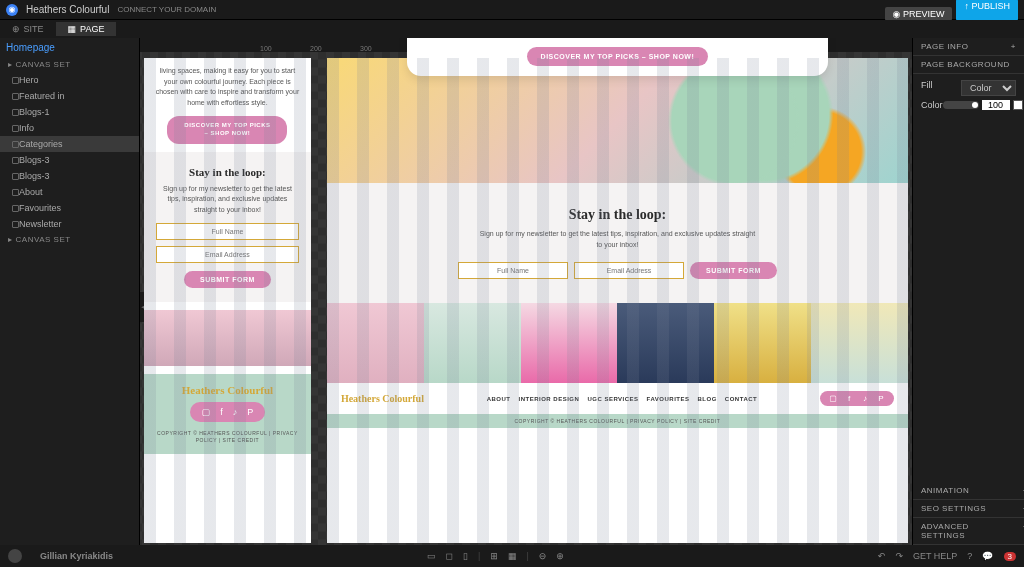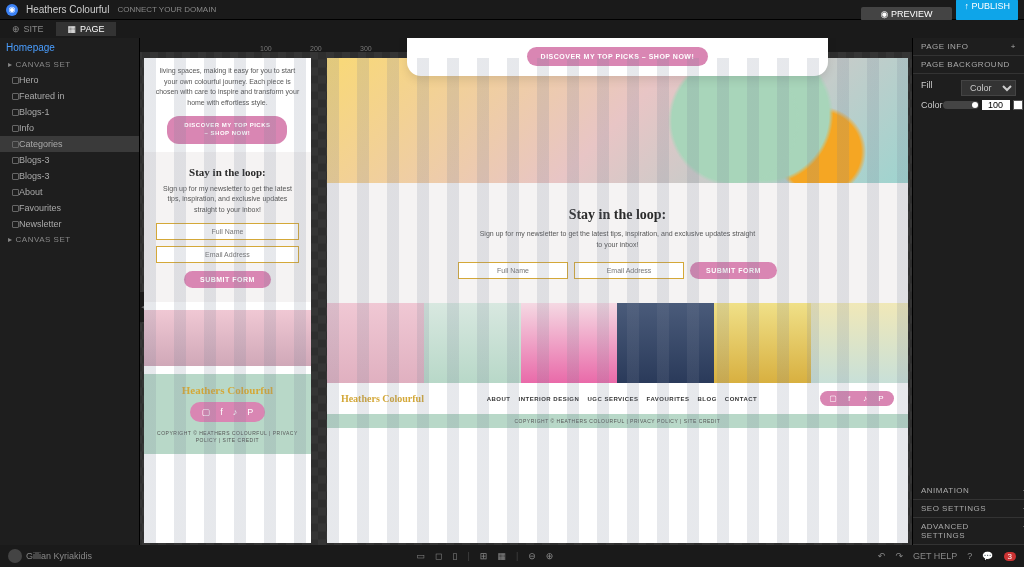--- a/index.html
+++ b/index.html
@@ -2,21 +2,21 @@
 <html><head>
 <meta charset="utf-8">
 <style>
 * { margin: 0; padding: 0; box-sizing: border-box; font-family: -apple-system, BlinkMacSystemFont, "Segoe UI", Arial, sans-serif; }
 body { background: #2a2a2a; color: #ccc; font-size: 11px; overflow: hidden; }
 .app { display: flex; flex-direction: column; height: 567px; width: 1024px; }
 .topbar { height: 20px; background: #1a1a1a; display: flex; align-items: center; justify-content: space-between; padding: 0 6px; font-size: 10px; border-bottom: 1px solid #000; }
 .topbar-left { display: flex; align-items: center; gap: 8px; }
 .logo-circle { width: 12px; height: 12px; border-radius: 50%; background: #3b82f6; display: flex; align-items: center; justify-content: center; font-size: 8px; color: #fff; }
 .topbar-right { display: flex; gap: 4px; }
-.btn-preview { background: #444; color: #fff; padding: 2px 20px; border-radius: 2px; cursor: pointer; font-size: 9px; margin-top: 8px; }
+.btn-preview { background: #444; color: #fff; padding: 2px 8px; border-radius: 2px; cursor: pointer; font-size: 9px; margin-top: 8px; }
 .btn-publish { background: #0ea5e9; color: #fff; padding: 2px 8px; border-radius: 2px; cursor: pointer; font-size: 9px; }
 .tabbar { height: 18px; background: #1a1a1a; display: flex; align-items: center; font-size: 9px; }
 .tab { padding: 2px 12px; display: flex; align-items: center; gap: 4px; cursor: pointer; color: #888; }
 .tab.active { background: #333; color: #fff; }
 .main-row { display: flex; flex: 1; overflow: hidden; }
 .left-panel { width: 140px; background: #1e1e1e; display: flex; flex-direction: column; font-size: 9px; border-right: 1px solid #000; }
 .left-header { color: #4a9eff; padding: 4px 6px; font-size: 10px; }
 .left-section { padding: 3px 8px; color: #888; text-transform: uppercase; letter-spacing: 0.5px; font-size: 8px; display: flex; align-items: center; gap: 3px; cursor: pointer; }
 .left-item { padding: 3px 12px; color: #aaa; display: flex; align-items: center; cursor: pointer; }
 .left-item.sel { background: #3a3a3a; }
@@ -66,21 +66,21 @@
 .mobile-card { background: #fff; padding: 8px; text-align: center; }
 .mobile-card p { font-size: 7px; color: #555; line-height: 1.5; }
 .mobile-img { height: 56px; background: linear-gradient(#f0c8d4, #d0a8b8); margin: 8px 0; }
 .mobile-footer { background: #b8d8c8; padding: 10px; text-align: center; }
 .mobile-footer .footer-logo { font-size: 11px; }
 .mobile-social { background: #d986b3; border-radius: 14px; padding: 5px 12px; display: inline-flex; gap: 10px; margin-top: 6px; }
 .mobile-social span { color: #fff; font-size: 9px; }
 .mobile-copyright { font-size: 5px; color: #555; margin-top: 8px; line-height: 1.4; letter-spacing: 0.5px; }
 
 .bottom-bar { height: 22px; background: #1a1a1a; display: flex; align-items: center; justify-content: space-between; padding: 0 8px; font-size: 9px; color: #888; }
-.bottom-left { display: flex; align-items: center; gap: 4px; }
+.bottom-left { display: flex; align-items: center; gap: 18px; font-weight: bold; }
 .avatar { width: 14px; height: 14px; border-radius: 50%; background: #444; }
 .bottom-center { display: flex; gap: 10px; }
 .bottom-right { display: flex; gap: 10px; align-items: center; }
 .ic { cursor: pointer; }
 .badge-red { background: #c33; color: #fff; border-radius: 8px; padding: 0 4px; font-size: 8px; }
 .stripes { position: relative; }
 .stripes::after { content: ""; position: absolute; inset: 0; background: repeating-linear-gradient(90deg, rgba(120,130,150,.18) 0 12px, transparent 12px 30px); pointer-events: none; }
 .edge-handle { position: absolute; top: 50%; width: 6px; height: 30px; background: #1a1a1a; color: #666; font-size: 7px; display: flex; align-items: center; justify-content: center; cursor: pointer; }
 </style>
 </head>

